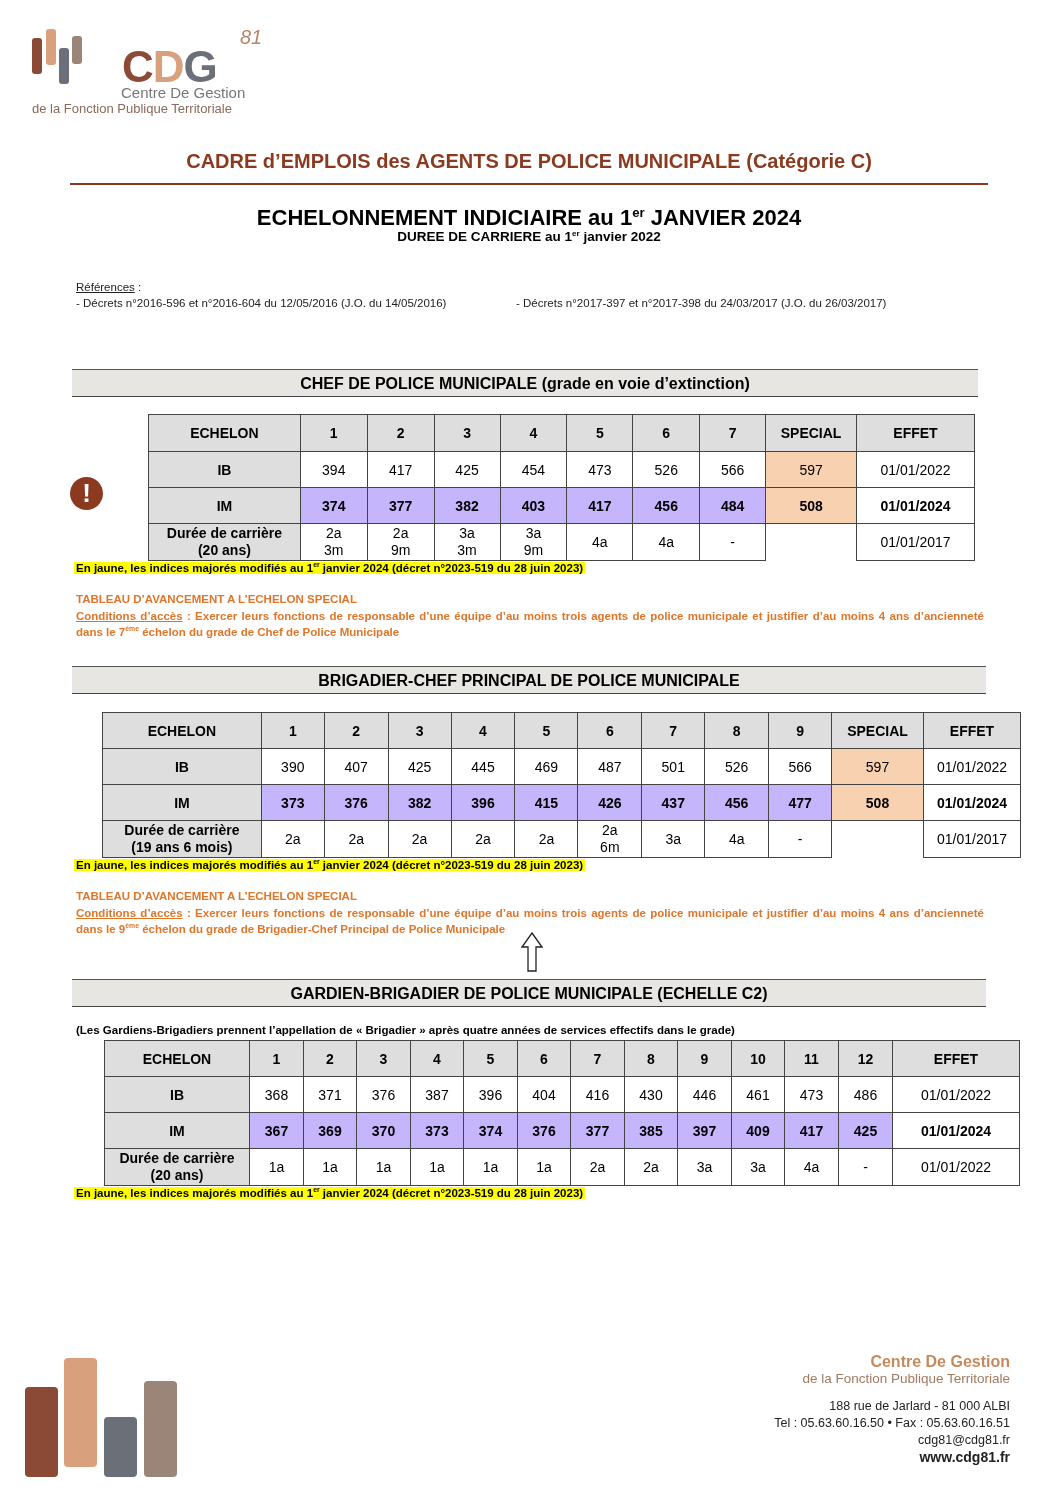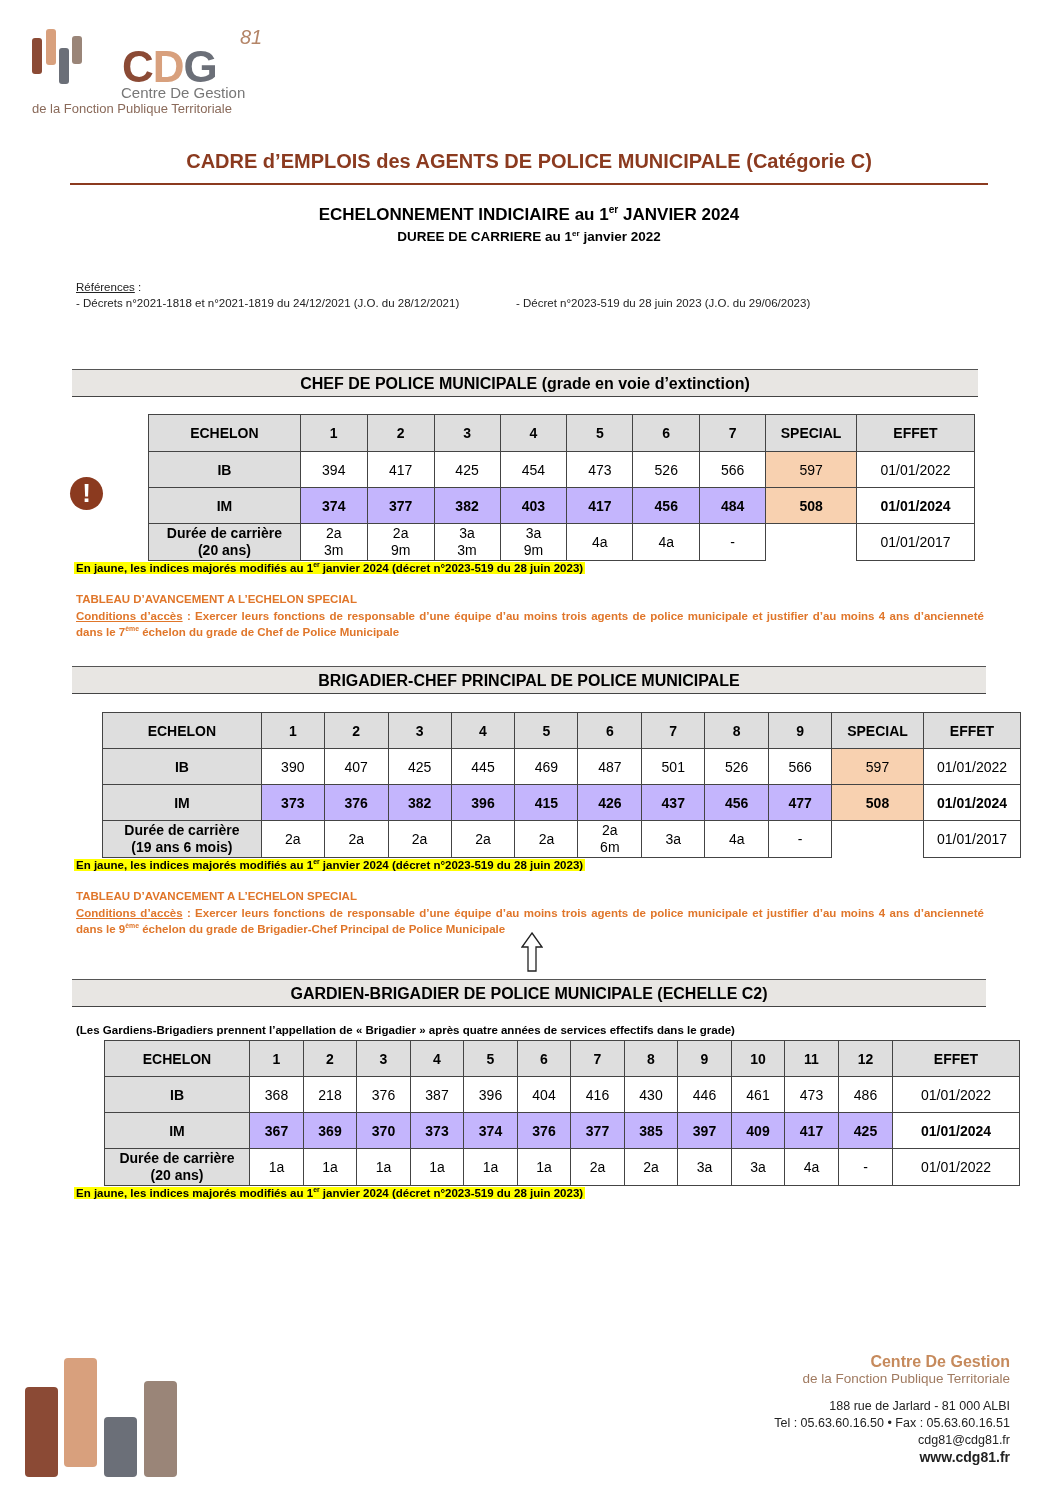--- a/index.html
+++ b/index.html
@@ -12,21 +12,21 @@
   .logo .cdg { position: absolute; left: 92px; top: 22px; font-size: 44px; font-weight: bold; letter-spacing: -1px; }
   .logo .cdg .c { color: #8b4a35; }
   .logo .cdg .d { color: #d8a07d; }
   .logo .cdg .g { color: #6b6f78; }
   .logo .n81 { position: absolute; left: 210px; top: 6px; font-size: 20px; color: #b48568; font-style: italic; }
   .logo .l1 { position: absolute; left: 91px; top: 64px; font-size: 15px; color: #777; white-space: nowrap; }
   .logo .l2 { position: absolute; left: 2px; top: 81px; font-size: 13px; color: #8a6a5a; white-space: nowrap; }
 
   .main-title { left: 70px; width: 918px; top: 150px; text-align: center; font-size: 20px; font-weight: bold; color: #8b3a1f; }
   .title-rule { left: 70px; width: 918px; top: 183px; height: 2px; background: #8b3a1f; }
-  .sub1 { left: 70px; width: 918px; top: 205px; text-align: center; font-size: 17px; font-weight: bold; }
+  .sub1 { left: 70px; width: 918px; top: 205px; text-align: center; font-size: 22px; font-weight: bold; }
   .sub2 { left: 70px; width: 918px; top: 229px; text-align: center; font-size: 13.5px; font-weight: bold; }
   sup { font-size: 0.6em; vertical-align: super; line-height: 0; }
 
   .refs { left: 76px; top: 279px; font-size: 11.5px; line-height: 16px; color: #222; }
   .refs .lbl { text-decoration: underline; }
   .refs .col2 { position: absolute; left: 440px; width: 480px; }
 
   .section-band { background: #e8e6e3; border-top: 1px solid #555; border-bottom: 1.5px solid #444; height: 28px; text-align: center; font-weight: bold; font-size: 16px; line-height: 27px; }
 
   table.grid { position: absolute; border-collapse: collapse; font-size: 14px; margin-left: 32px; }
@@ -74,21 +74,21 @@
   <div class="l2">de la Fonction Publique Territoriale</div>
 </div>
 
 <div class="abs main-title">CADRE d’EMPLOIS des AGENTS DE POLICE MUNICIPALE (Catégorie C)</div>
 <div class="abs title-rule"></div>
 <div class="abs sub1"><span>ECHELONNEMENT INDICIAIRE au 1</span><sup>er</sup><span> JANVIER 2024</span></div>
 <div class="abs sub2"><span>DUREE DE CARRIERE au 1</span><sup>er</sup><span> janvier 2022</span></div>
 
 <div class="abs refs" style="width:900px;">
   <div><span class="lbl">Références</span><span> :</span></div>
-  <div style="position:relative;height:16px;"><span>- Décrets n°2021-1818 et n°2021-1819 du 24/12/2021 (J.O. du 28/12/2021)</span><span class="col2">- Décret n°2023-519 du 28 juin 2023 (J.O. du 29/06/2023)</span></div>
+  <div style="position:relative;height:16px;"><span>- Décrets n°2016-596 et n°2016-604 du 12/05/2016 (J.O. du 14/05/2016)</span><span class="col2">- Décrets n°2017-397 et n°2017-398 du 24/03/2017 (J.O. du 26/03/2017)</span></div>
 </div>
 
 <div class="abs section-band" style="left:72px;width:906px;top:369px;"><span>CHEF DE POLICE MUNICIPALE</span><span> (grade en voie d’extinction)</span></div>
 
 <div class="abs alert-icon">!</div>
 
 <table class="grid" style="left:116px;top:414px;width:827px;">
   <colgroup>
       <col style="width:152px">
       <col style="width:67px">
@@ -299,21 +299,21 @@
     <td class="head">8</td>
     <td class="head">9</td>
     <td class="head">10</td>
     <td class="head">11</td>
     <td class="head">12</td>
     <td class="head">EFFET</td>
   </tr>
   <tr style="height:36px">
     <td class="head">IB</td>
     <td>368</td>
-    <td>218</td>
+    <td>371</td>
     <td>376</td>
     <td>387</td>
     <td>396</td>
     <td>404</td>
     <td>416</td>
     <td>430</td>
     <td>446</td>
     <td>461</td>
     <td>473</td>
     <td>486</td>

